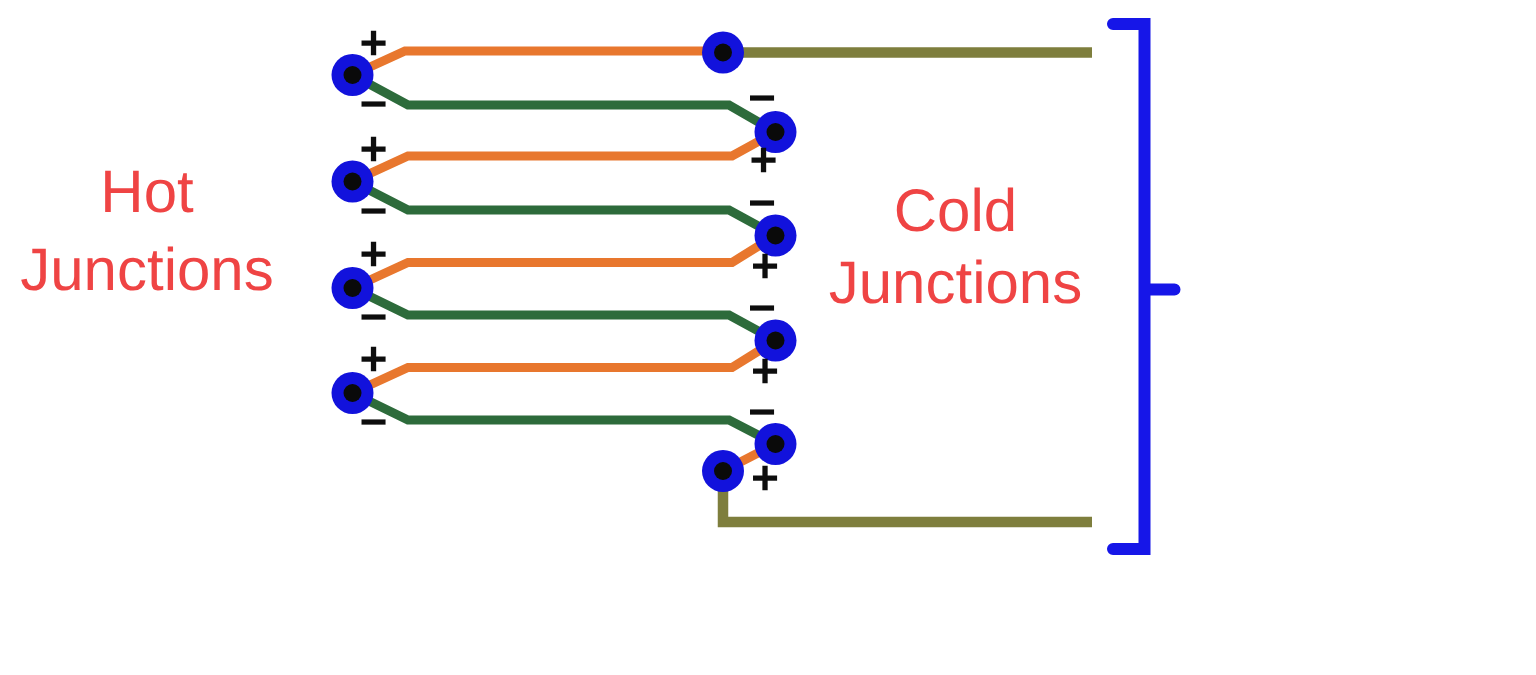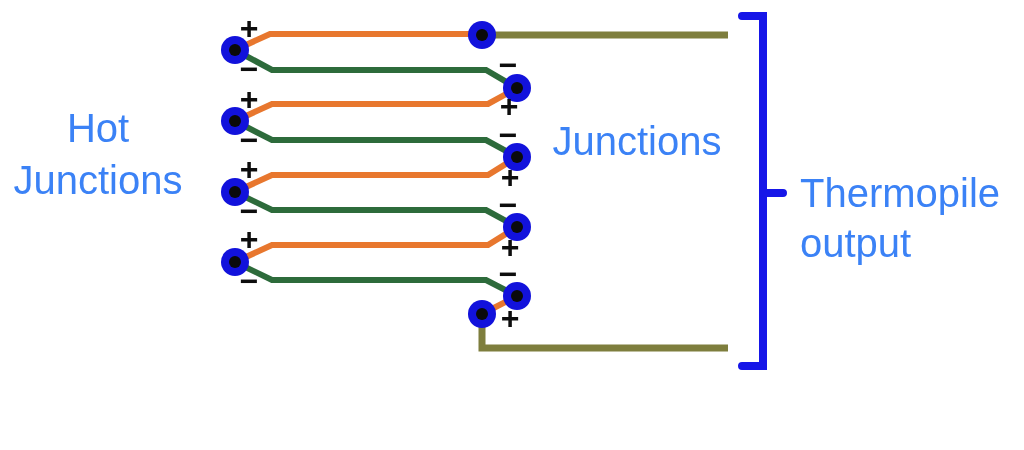--- a/index.html
+++ b/index.html
@@ -19,21 +19,21 @@
     font-weight: bold;
     font-size: 32px;
     color: #0d0d0d;
     line-height: 1;
     white-space: nowrap;
   }
   .biglabel {
     position: absolute;
     font-family: "Liberation Sans", sans-serif;
     font-size: 40px;
-    color: #3b82f6;
+    color: #ef4444;
     white-space: nowrap;
   }
   .centered { text-align: center; }
   .wire-a { stroke: #e8772e; stroke-width: 6; fill: none; stroke-linejoin: miter; }
   .wire-b { stroke: #2d6b3b; stroke-width: 6; fill: none; stroke-linejoin: miter; }
   .lead   { stroke: #7e7e3d; stroke-width: 7; fill: none; stroke-linejoin: miter; }
   .bracket{ stroke: #1616e8; stroke-width: 8; fill: none; stroke-linejoin: miter; stroke-linecap: round; }
   .dot-outer { fill: #1212dc; }
   .dot-inner { fill: #0a0a0a; }
 </style>
@@ -121,22 +121,19 @@
   <span class="pol" style="left:510px;top:247px">+</span>
   <span class="pol" style="left:508px;top:274px">−</span>
   <span class="pol" style="left:510px;top:318px">+</span>
 
   <div class="biglabel centered" style="left:3px;top:102px;width:190px;line-height:52px">
     <div>Hot</div>
     <div>Junctions</div>
   </div>
 
   <div class="biglabel centered" style="left:542px;top:117px;width:190px;line-height:48px">
+    <div>Cold</div>
     <div>Junctions</div>
   </div>
 
-  <div class="biglabel" style="left:800px;top:168px;line-height:50px">
-    <div>Thermopile</div>
-    <div>output</div>
-  </div>
 
 
 </div>
 
 </body></html>

